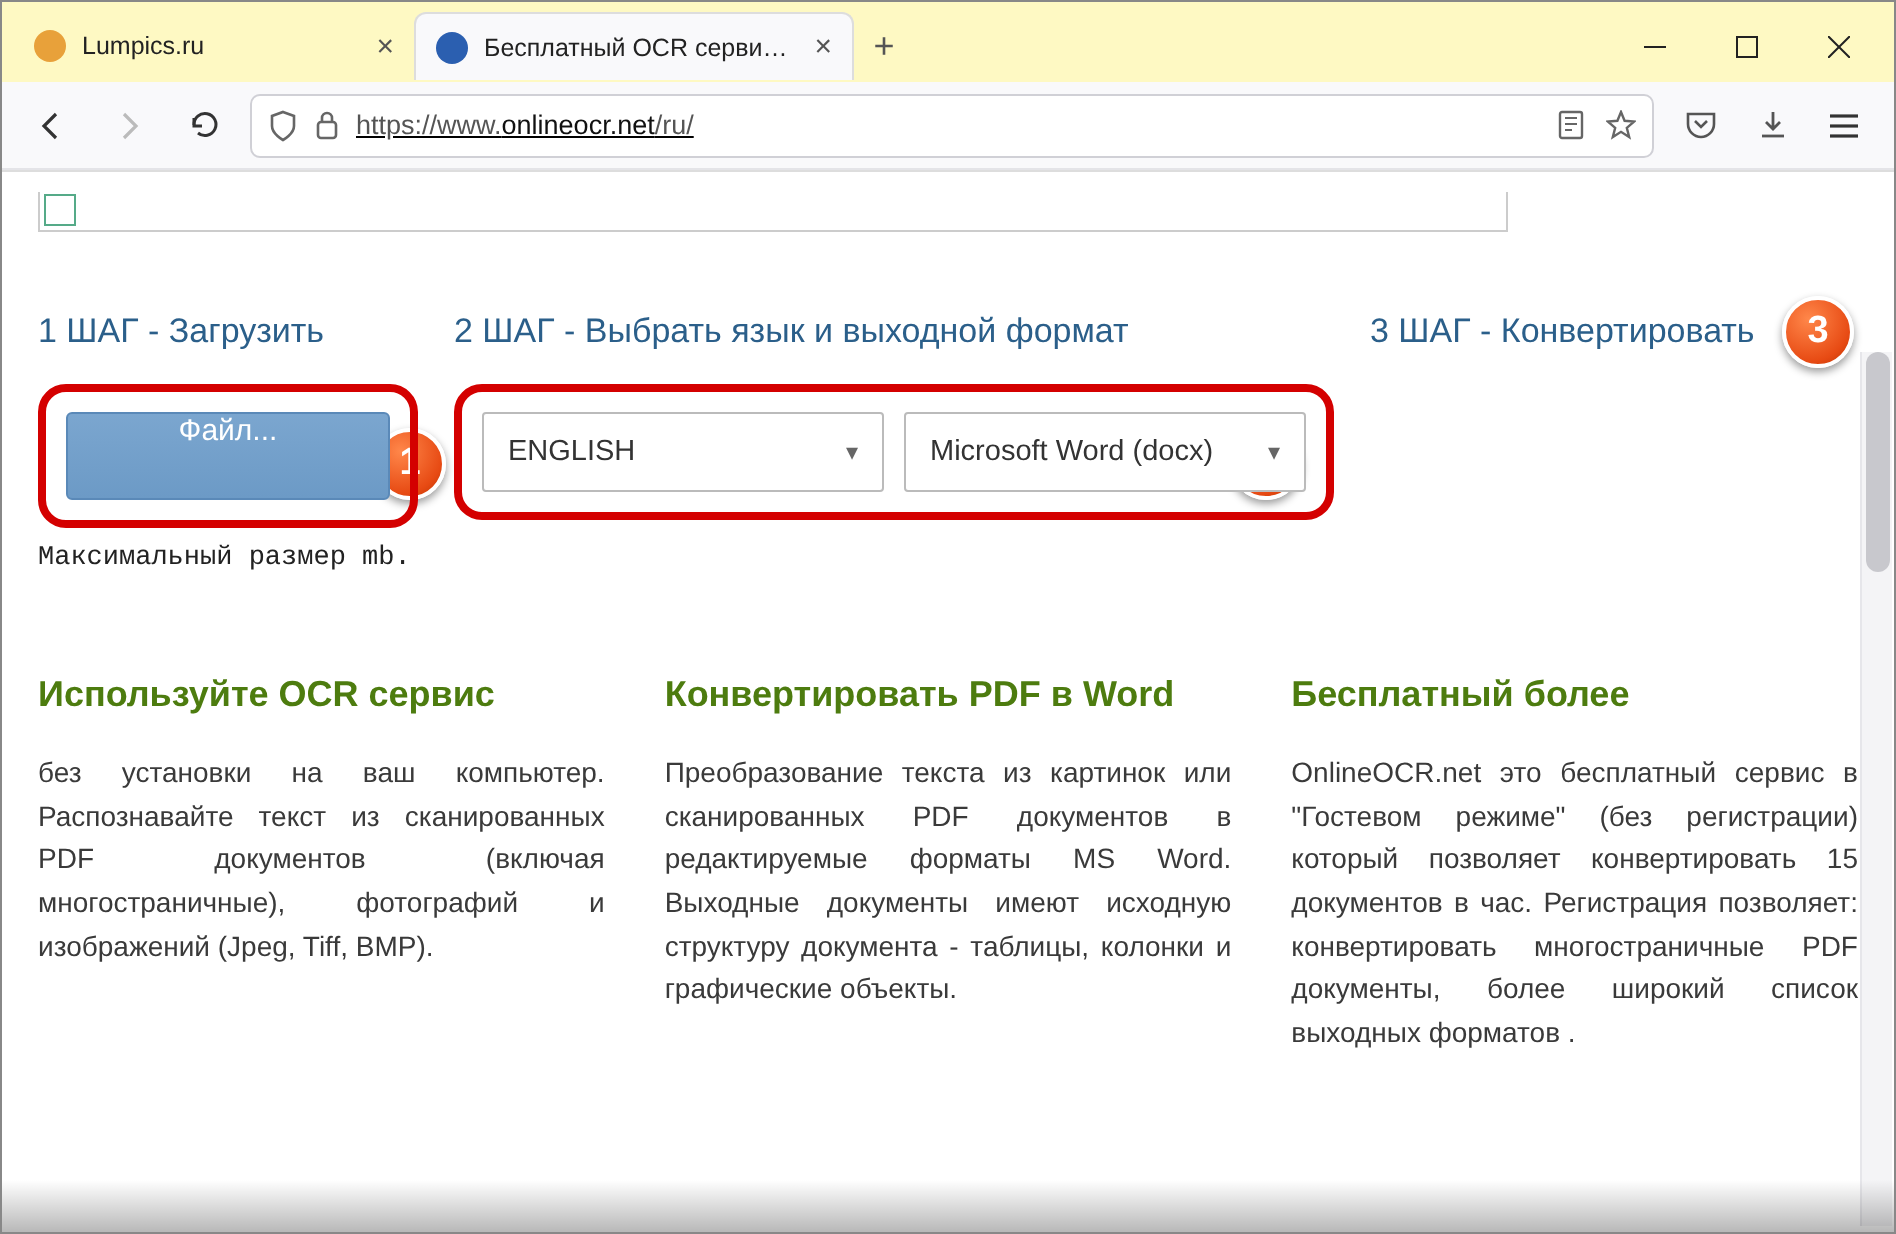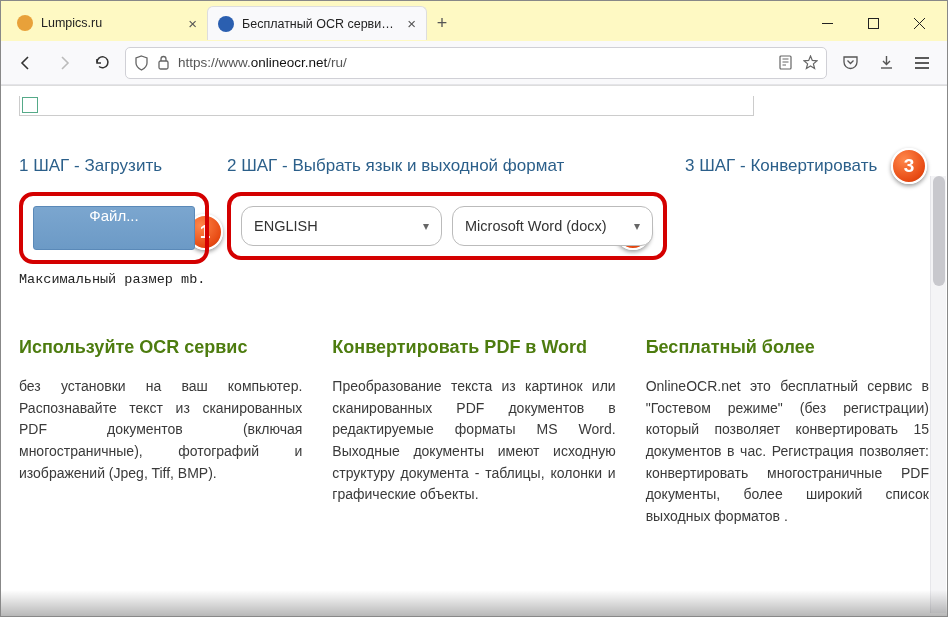--- a/index.html
+++ b/index.html
@@ -27,20 +27,21 @@
   .tab .favicon { width: 16px; height: 16px; border-radius: 50%; flex: none; }
   .tab .title { flex: 1; white-space: nowrap; overflow: hidden; text-overflow: ellipsis; }
   .tab .close { color: #555; font-size: 15px; cursor: pointer; }
   .newtab { width: 30px; height: 30px; display:flex; align-items:center; justify-content:center; color:#555; font-size:18px; cursor:pointer; }
   .win-controls { margin-left: auto; display: flex; gap: 2px; }
   .win-btn { width: 44px; height: 32px; display:flex; align-items:center; justify-content:center; color:#222; cursor:pointer; }
   .toolbar {
     display: flex; align-items: center; gap: 8px;
     height: 44px; padding: 6px 10px; background: #f9f9fb;
     border-bottom: 1px solid #e4e4e8;
+    text-decoration: underline;
   }
   .nav-btn { width: 30px; height: 30px; display:flex; align-items:center; justify-content:center; color:#444; border-radius:4px; cursor:pointer; }
   .nav-btn.disabled { color: #bbb; }
   .urlbar {
     flex: 1; height: 32px; background: #fff;
     border: 1px solid #d0d0d6; border-radius: 5px;
     display: flex; align-items: center; padding: 0 8px; gap: 8px;
     font-size: 13.5px; color: #555;
   }
   .urlbar .lock { color: #666; display:flex; align-items:center; }
@@ -64,21 +65,21 @@
   .btn-file, .btn-convert {
     width: 100%; height: 44px;
     background: linear-gradient(#7ba6cf, #6c9ac6);
     border: 1px solid #5a89b8; border-radius: 3px;
     color: #fff; font-size: 15px; display:flex; align-items:flex-start; justify-content:center;
     cursor: pointer;
   }
   .btn-convert { background: linear-gradient(#a9c5df, #9bbad7); border-color:#89afd0; }
   .selects { display:flex; gap: 10px; }
   .sel {
-    flex:1; height: 40px; background:#fff; border:1px solid #bbb; border-radius:12px;
+    flex:1; height: 40px; background:#fff; border:1px solid #bbb; border-radius:2px;
     display:flex; align-items:center; justify-content:space-between;
     padding: 0 12px; font-size:14.5px; color:#333; cursor:pointer;
   }
   .sel .chev { color:#666; font-size:12px; }
   .filesize {
     font-family: "Courier New", monospace; font-size: 13.5px; color:#222;
     margin-top: 8px;
   }
   .badge {
     position:absolute; width:36px; height:36px; border-radius:50%;

